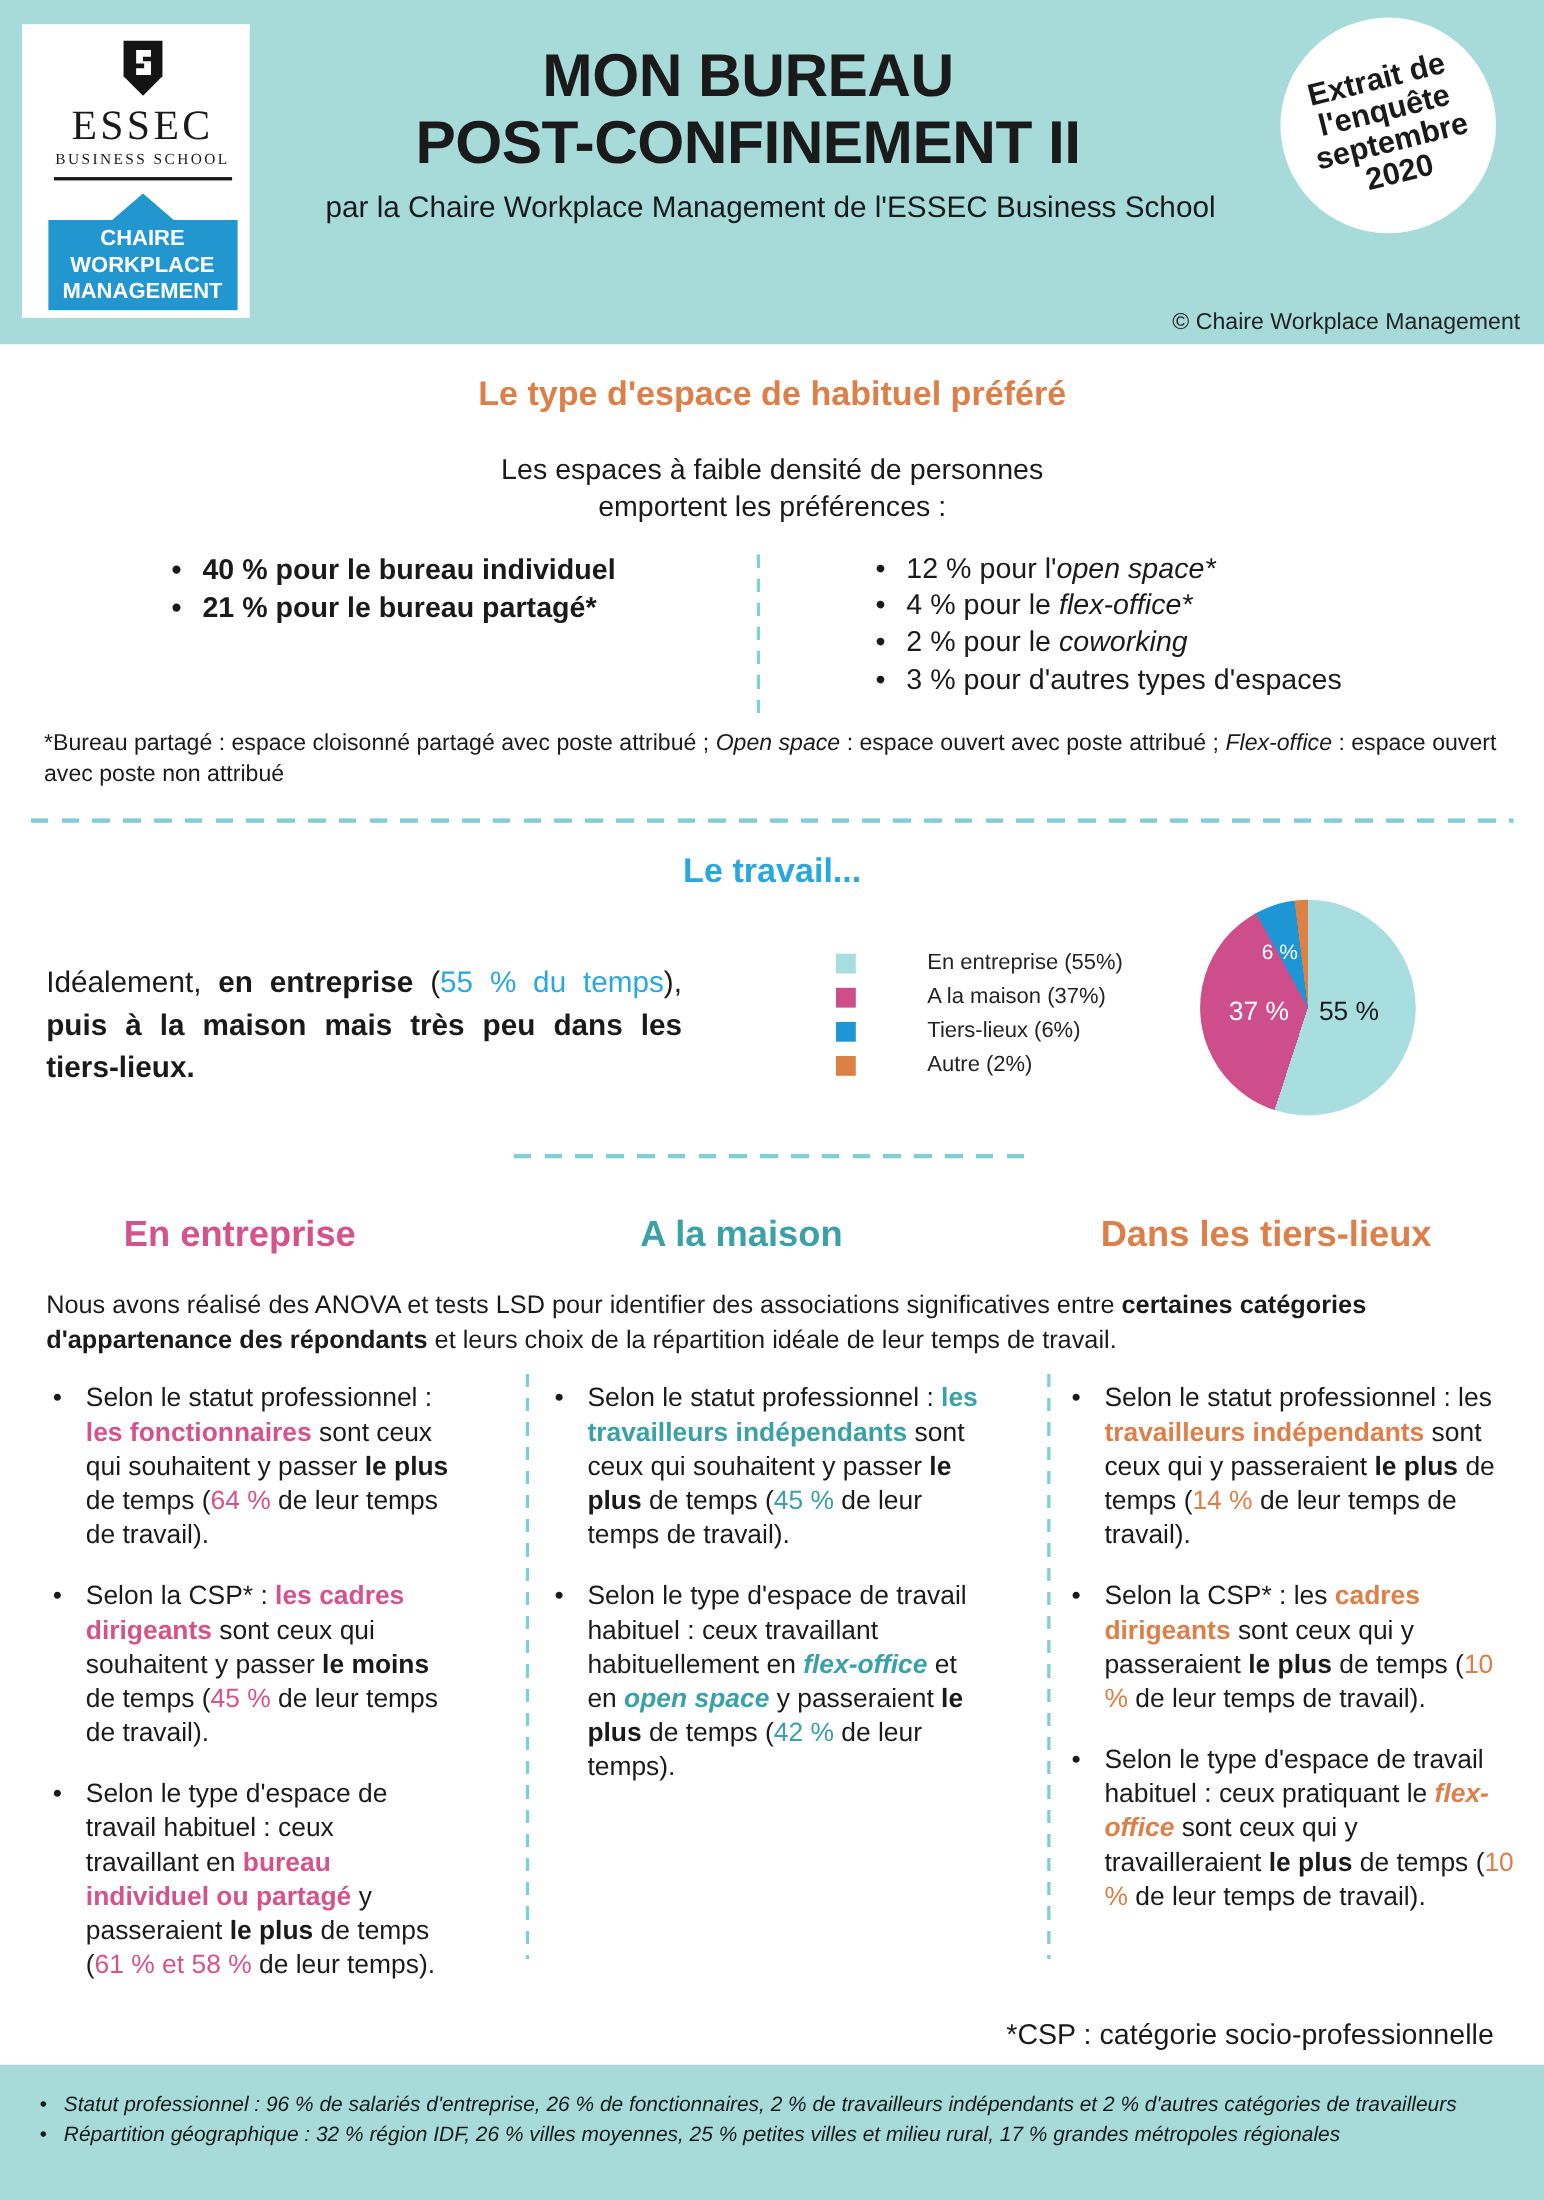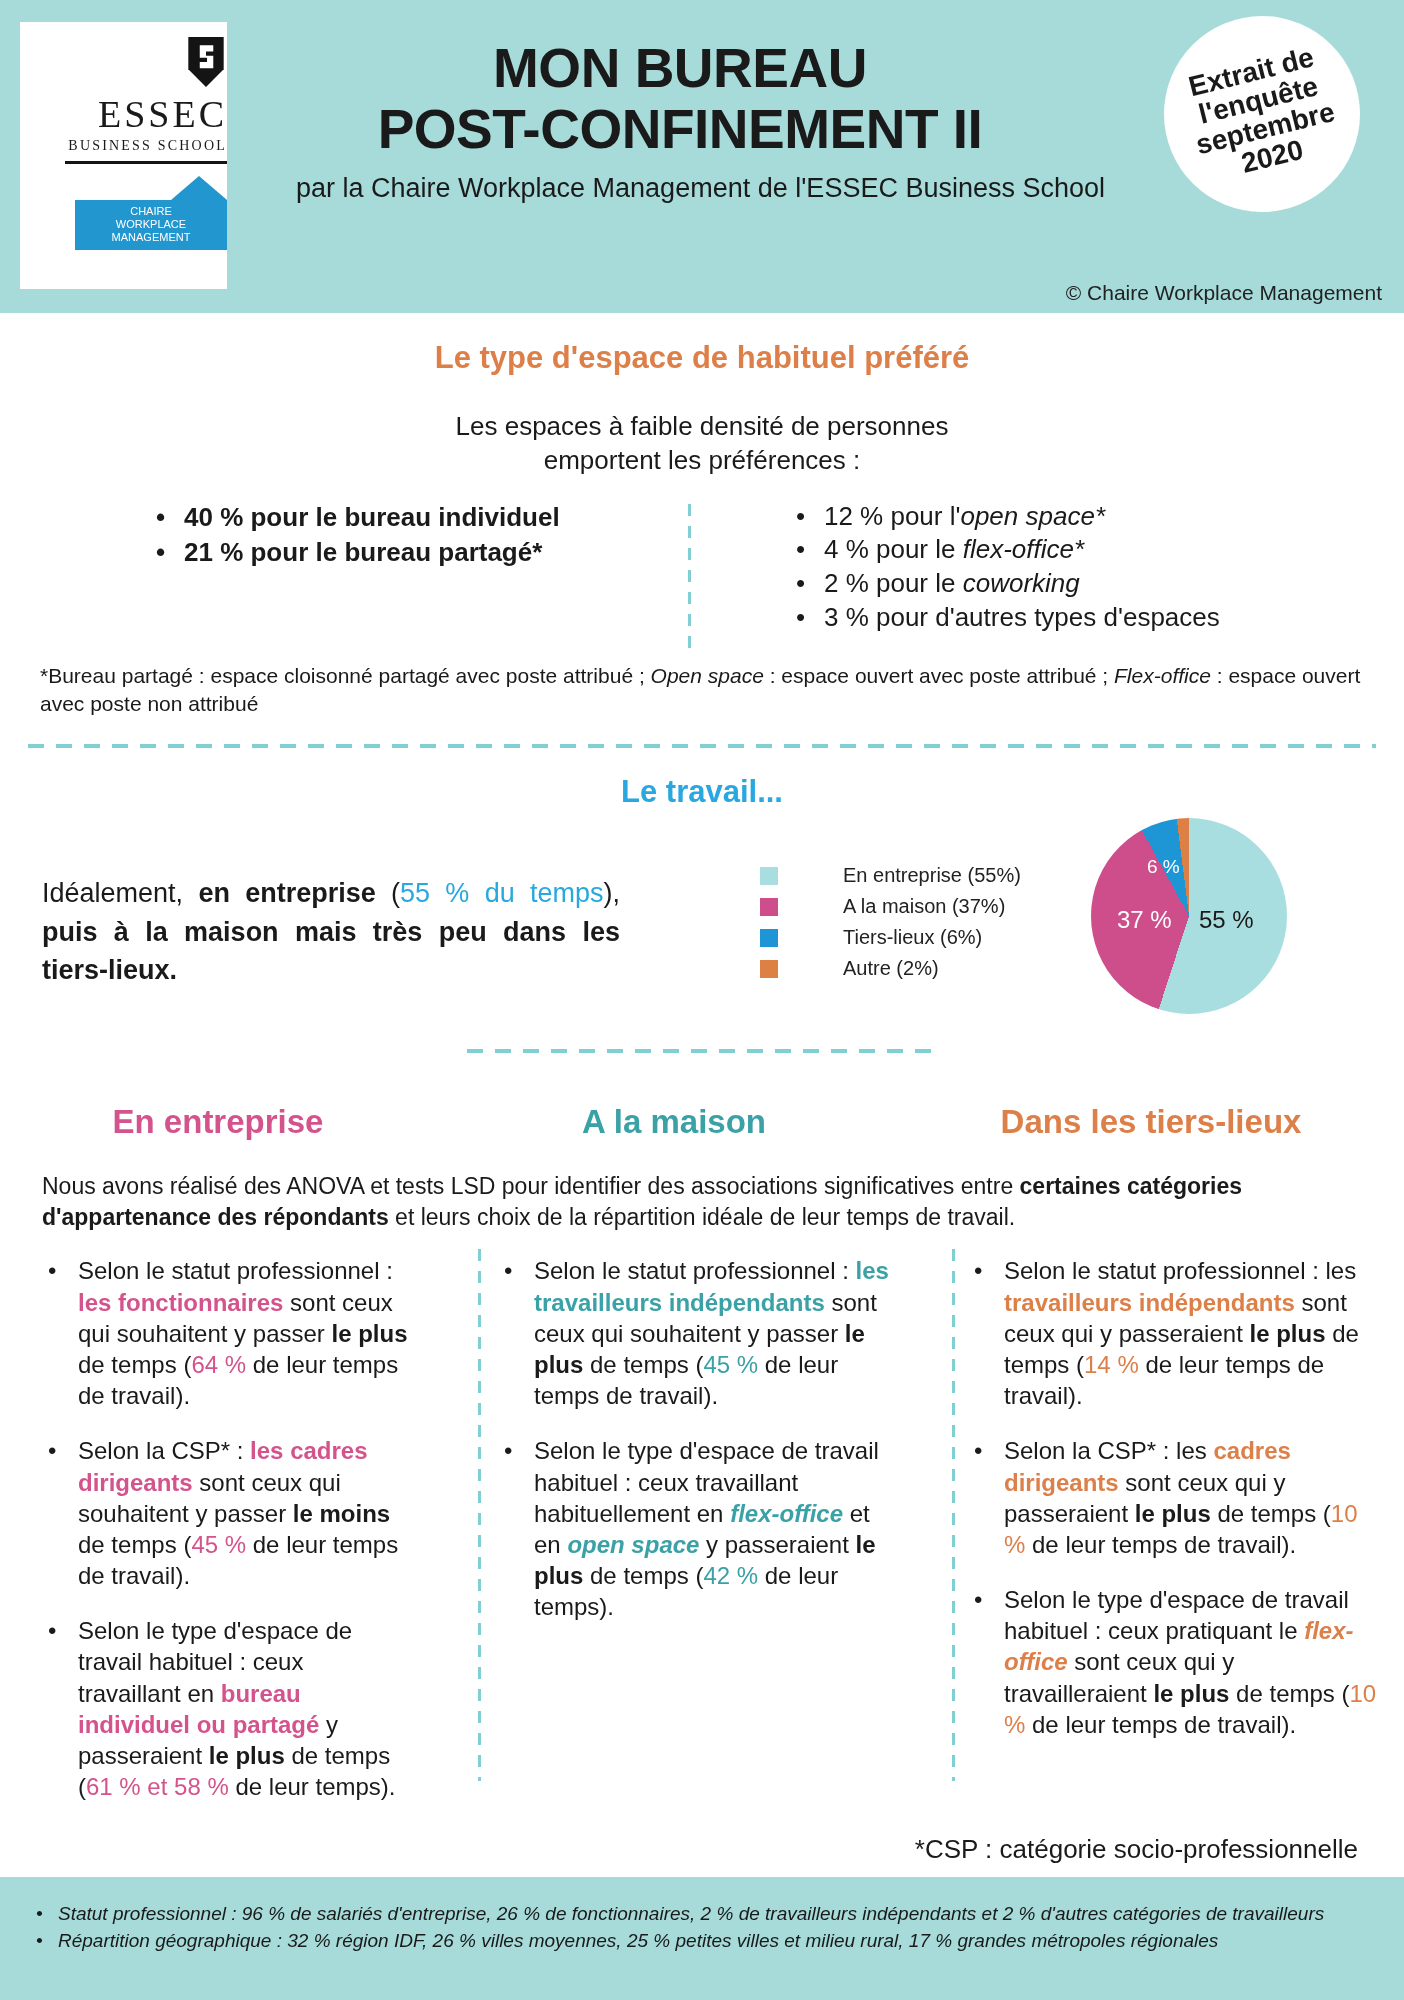--- a/index.html
+++ b/index.html
@@ -10,28 +10,28 @@
     font-family:"Liberation Sans", sans-serif;
     --bg:#a6dbda; --pink:#d4538c; --teal:#3aa1a6; --orange:#dd7f48;
     --blue:#29a8e0; --dash:#7fcfd4; --logo_blue:#2196cf;
   }
   .b{font-weight:700;} .i{font-style:italic;}
   .p{color:var(--pink);} .t{color:var(--teal);} .o{color:var(--orange);} .blu{color:var(--blue);}
 
   
   .header{position:relative;height:313px;background:var(--bg);}
   .logo-card{position:absolute;left:20px;top:22px;width:207px;height:267px;background:#fff;
-    display:flex;flex-direction:column;align-items:flex-end;padding-top:14px;padding-left:12px;}
+    display:flex;flex-direction:column;align-items:center;padding-top:14px;padding-left:12px;}
   .logo-essec{font-family:"Liberation Serif",serif;font-size:38px;letter-spacing:3px;margin-top:4px;}
   .logo-bs{font-family:"Liberation Serif",serif;font-size:14px;letter-spacing:2.2px;margin-top:2px;}
   .logo-line{width:162px;border-top:3px solid #151515;margin-top:7px;}
   .logo-tri{width:0;height:0;border-left:28px solid transparent;border-right:28px solid transparent;
     border-bottom:24px solid var(--logo_blue);margin-top:12px;}
-  .logo-chaire{background:var(--logo_blue);color:#fff;font-weight:400;font-size:11px;text-align:center;
-    line-height:1.2;padding:5px 6px;width:152px;}
+  .logo-chaire{background:var(--logo_blue);color:#fff;font-weight:700;font-size:20px;text-align:center;
+    line-height:1.2;padding:5px 6px;width:172px;}
   .title-block{text-align:center;padding-top:38px;padding-right:44px;}
   .title-line{font-size:55px;font-weight:700;line-height:1.1;letter-spacing:-.5px;}
   .subtitle{font-size:27px;margin-top:14px;padding-left:41px;}
   .badge{position:absolute;right:44px;top:16px;width:196px;height:196px;border-radius:50%;background:#fff;
     display:flex;align-items:center;justify-content:center;}
   .badge-text{transform:rotate(-14deg);font-weight:700;font-size:28px;line-height:1.04;text-align:center;
     white-space:pre-line;}
   .copyright{position:absolute;right:22px;bottom:8px;font-size:21px;color:#222;}
 
   

